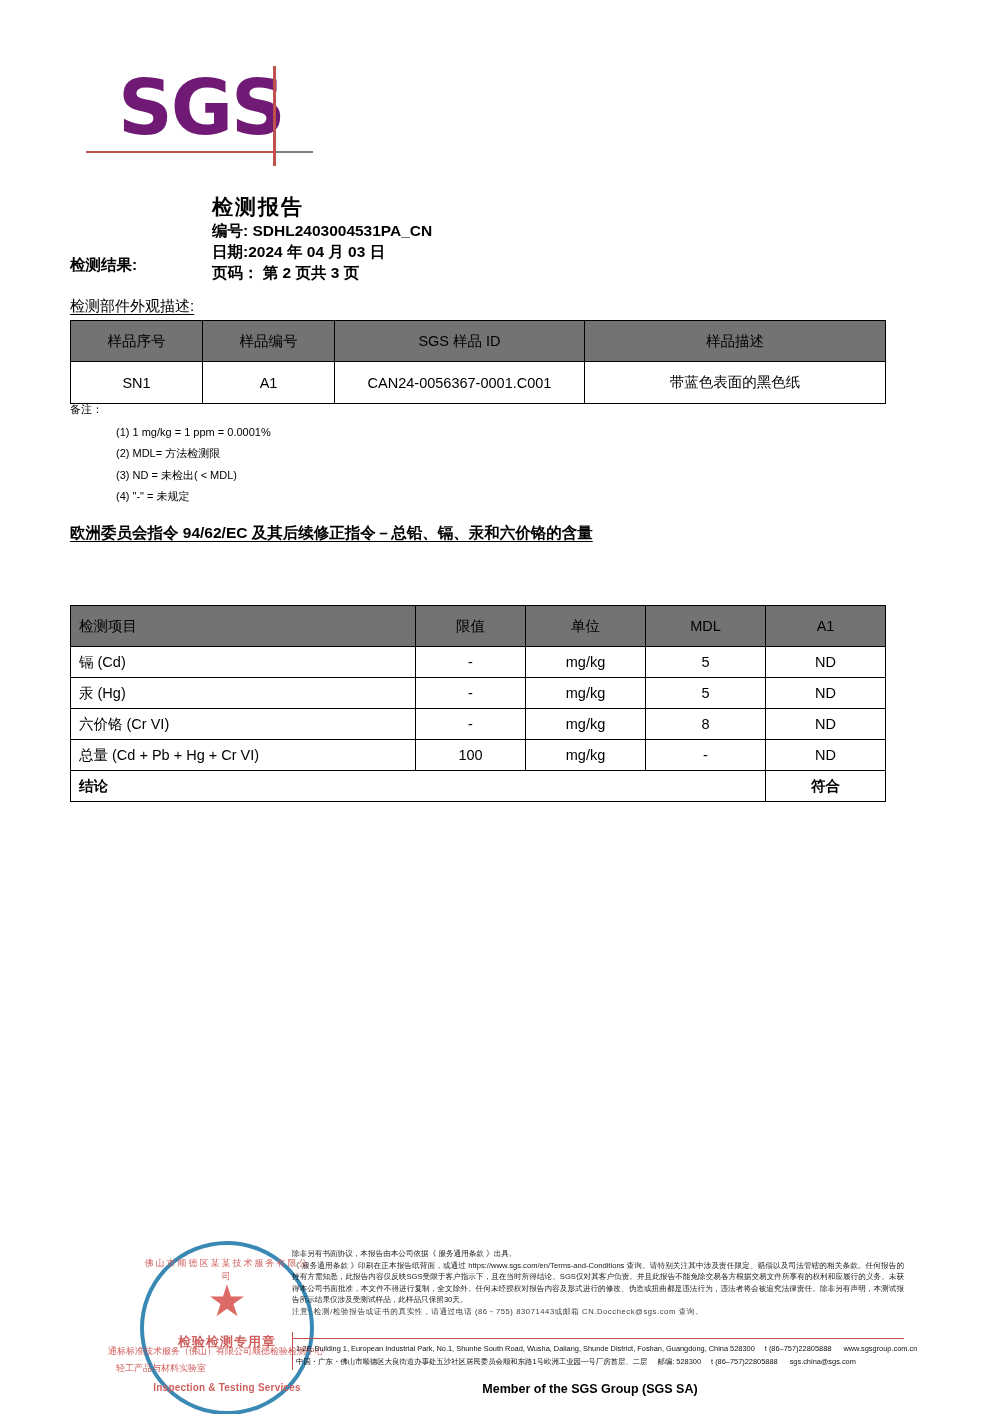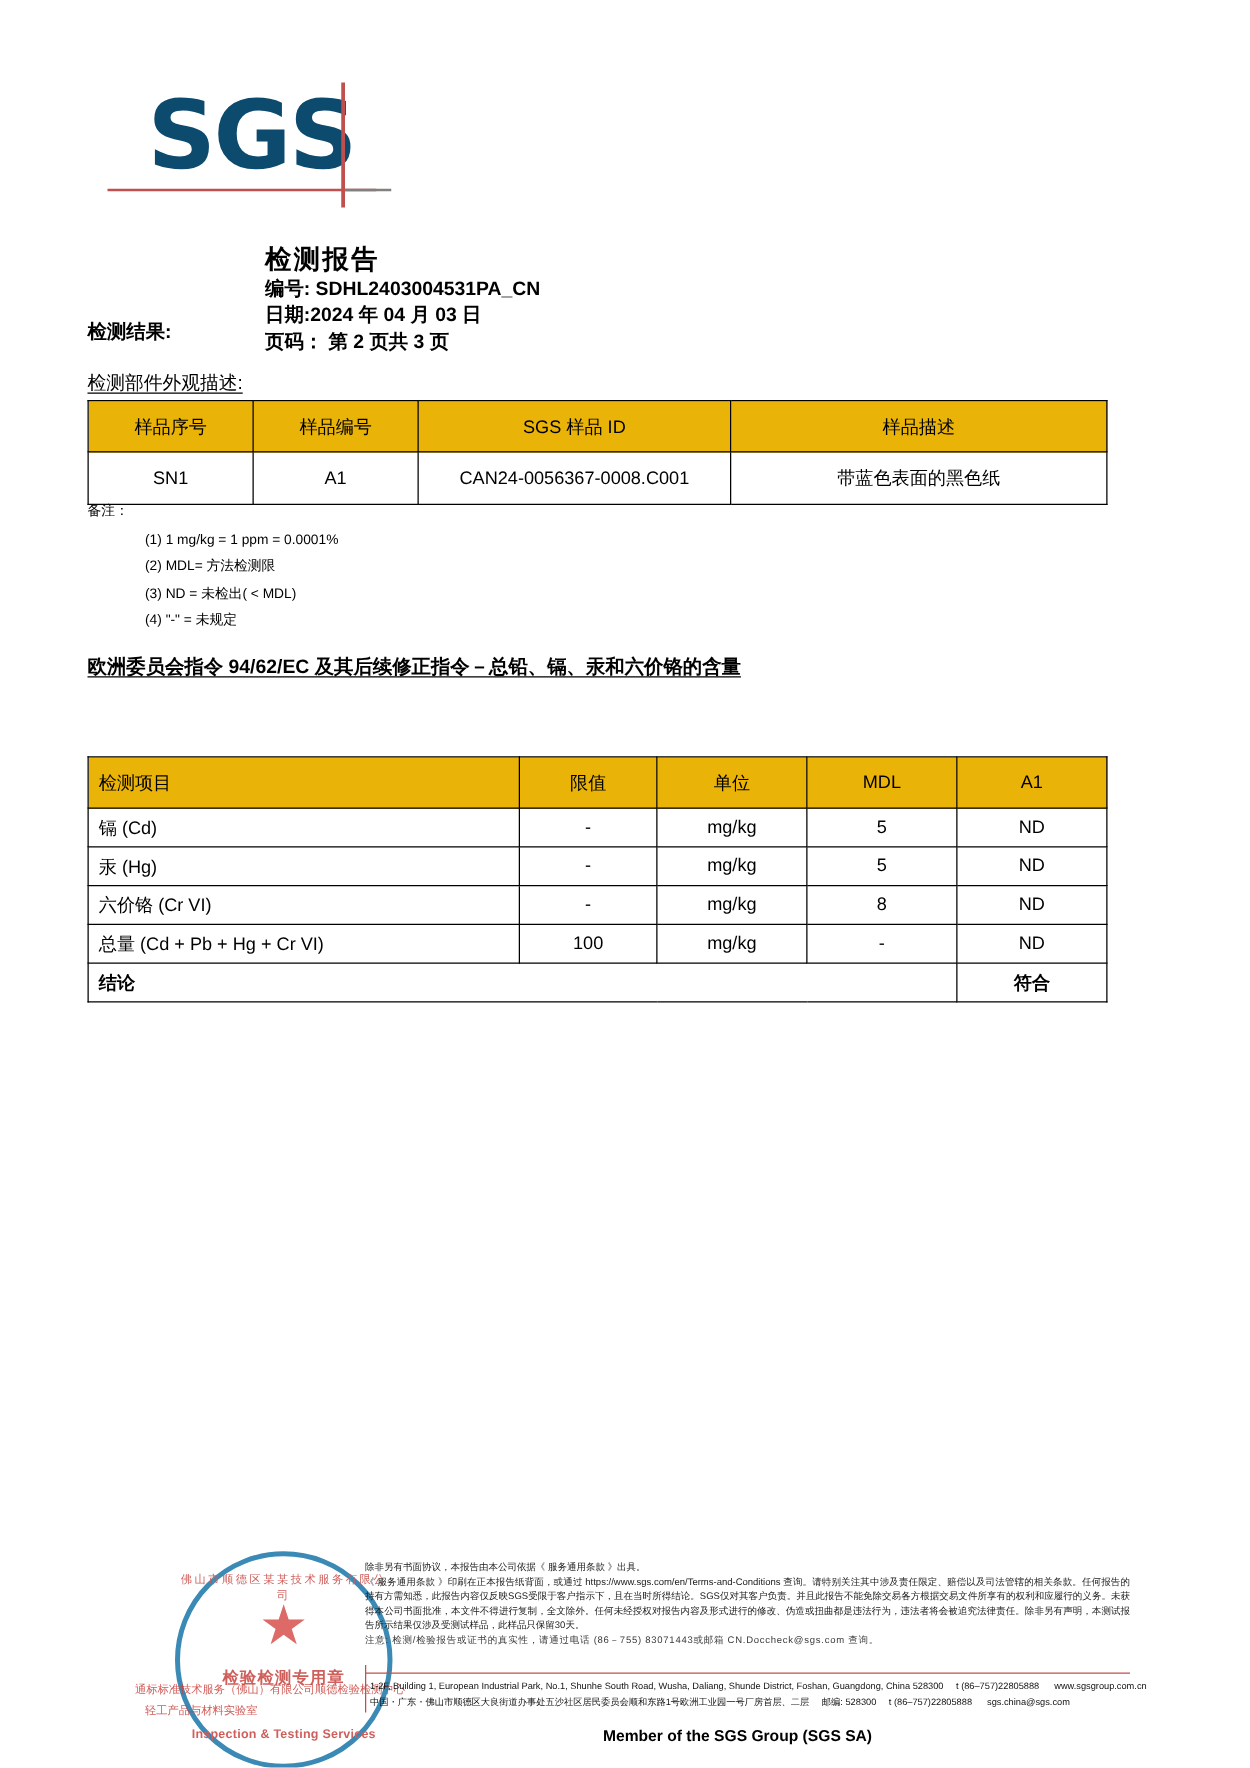--- a/index.html
+++ b/index.html
@@ -31,21 +31,21 @@
     height: 110px;
   }
   .logo-text {
     position: absolute;
     left: 0px;
     top: 2px;
     font-family: "DejaVu Sans", sans-serif;
     font-weight: bold;
     font-size: 76px;
     letter-spacing: -2px;
-    color: #0c4a6e;
+    color: #701a75;
     line-height: 80px;
   }
   .logo-vline {
     position: absolute;
     left: 155px;
     top: 0px;
     width: 3px;
     height: 100px;
     background: #c0504d;
   }
@@ -123,21 +123,21 @@
     font-size: 14.5px;
   }
   table.rpt td, table.rpt th {
     border: 1px solid #000000;
     padding: 4px 6px;
     text-align: center;
     vertical-align: middle;
     font-weight: normal;
   }
   table.rpt thead td, table.rpt thead th {
-    background: #eab308;
+    background: #737373;
     height: 32px;
   }
 
   
   #sample-table {
     left: 70px;
     top: 320px;
     width: 815px;
   }
   #sample-table tbody td {
@@ -369,21 +369,21 @@
         <td>样品序号</td>
         <td>样品编号</td>
         <td>SGS 样品 ID</td>
         <td>样品描述</td>
       </tr>
     </thead>
     <tbody>
       <tr>
         <td>SN1</td>
         <td>A1</td>
-        <td>CAN24-0056367-0008.C001</td>
+        <td>CAN24-0056367-0001.C001</td>
         <td>带蓝色表面的黑色纸</td>
       </tr>
     </tbody>
   </table>
 
   <div class="notes">
     <div class="note-title">备注：</div>
     <ul>
       <li>(1) 1 mg/kg = 1 ppm = 0.0001%</li>
       <li>(2) MDL=  方法检测限</li>

